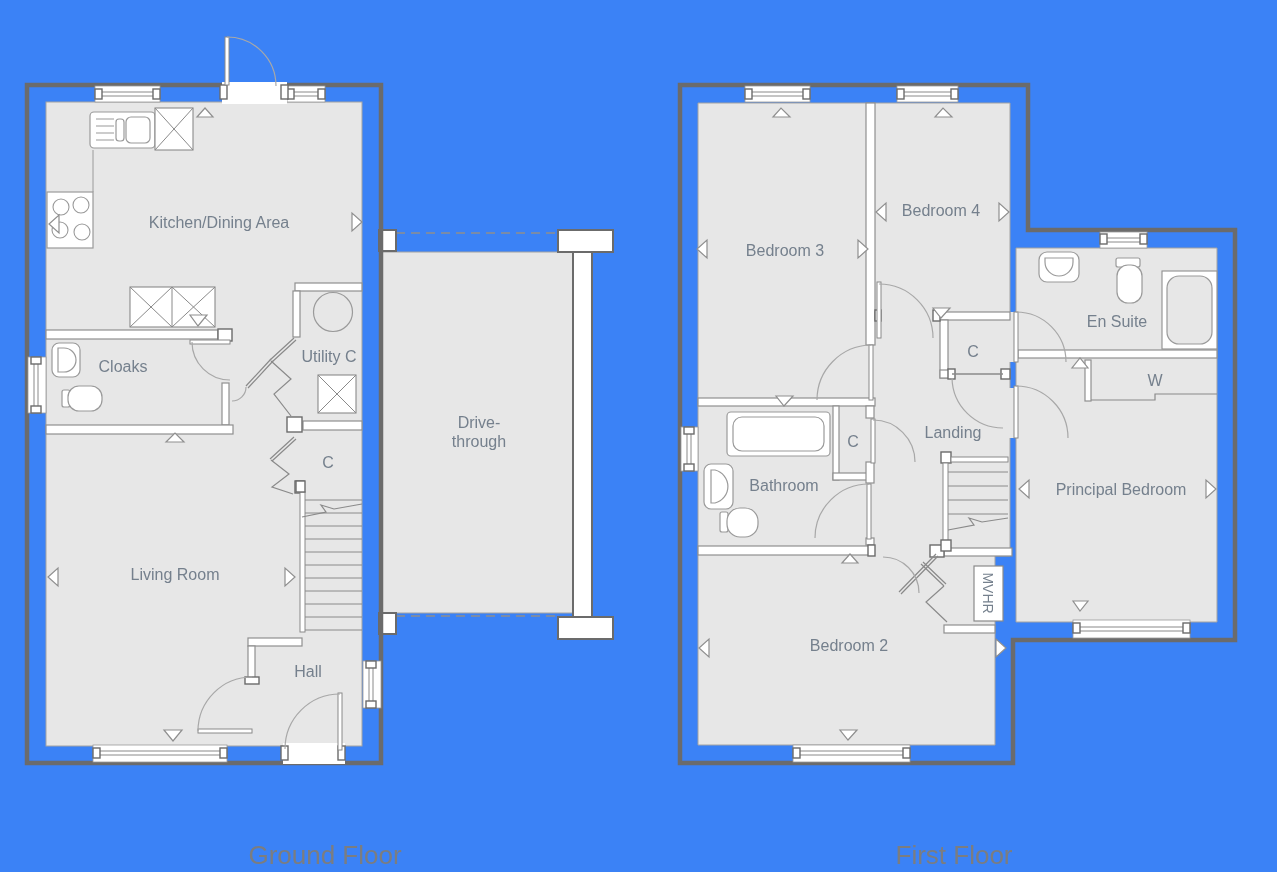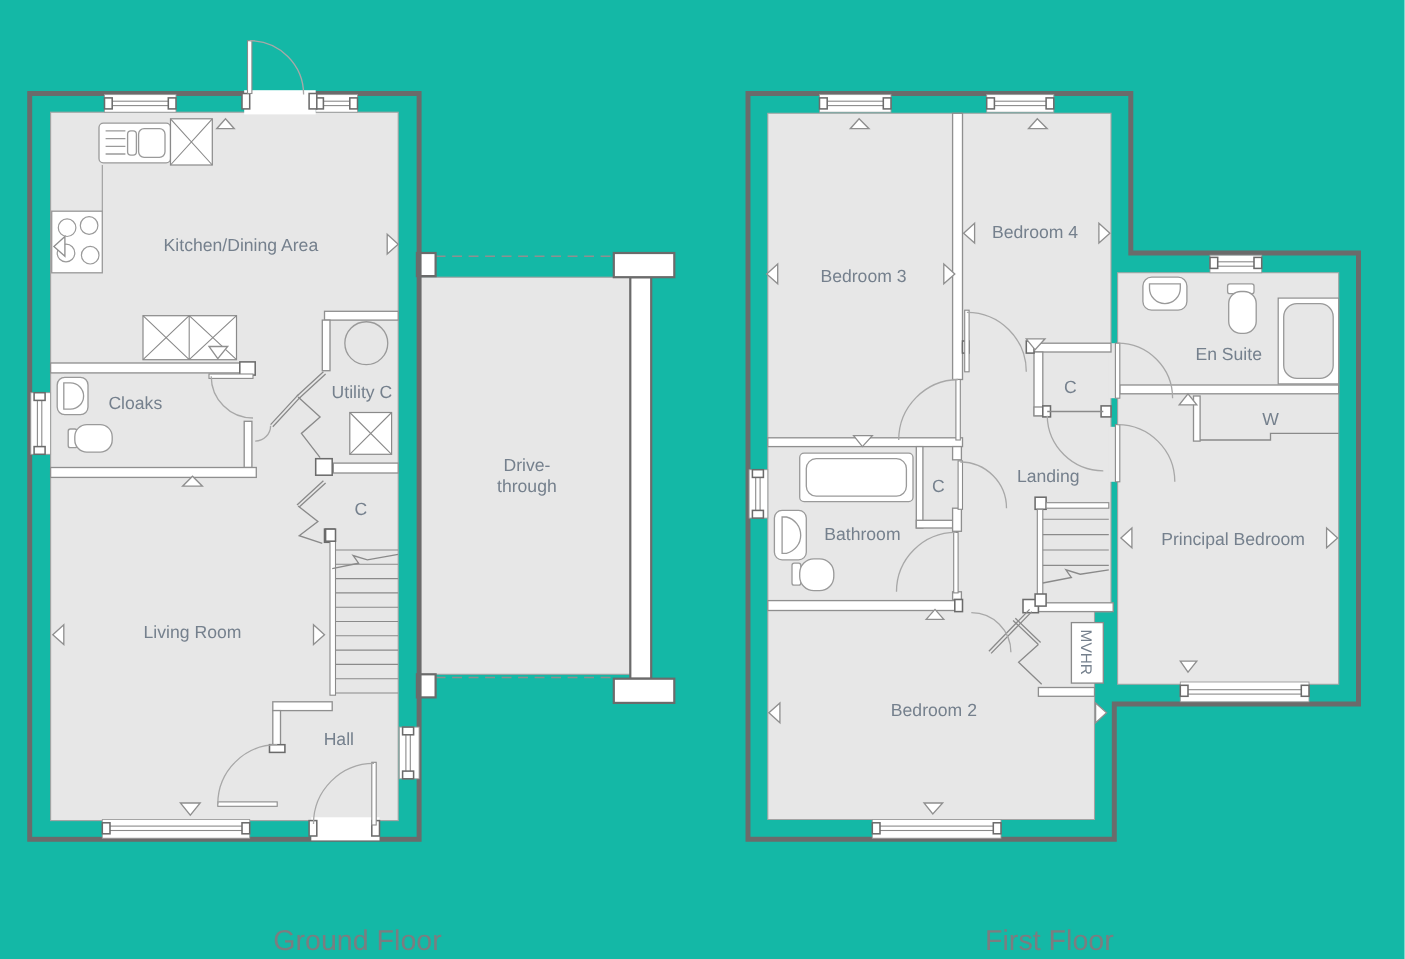--- a/index.html
+++ b/index.html
@@ -1,16 +1,16 @@
 <!DOCTYPE html>
 <html><head>
 <meta charset="utf-8">
 <style>
   html,body{margin:0;padding:0;background:#ffffff;}
-  #stage{position:relative;width:1277px;height:872px;background:#14b8a6;overflow:hidden;
+  #stage{position:relative;width:1277px;height:872px;background:#3b82f6;overflow:hidden;
          font-family:"Liberation Sans", sans-serif;}
   svg{position:absolute;left:0;top:0;}
   text{font-family:"Liberation Sans", sans-serif;}
   .room-label{font-size:16px;fill:#75808d;}
   .small-label{font-size:14px;fill:#75808d;}
   .caption{font-size:26px;fill:#7b7d80;}
 </style>
 </head>
 <body>
 

